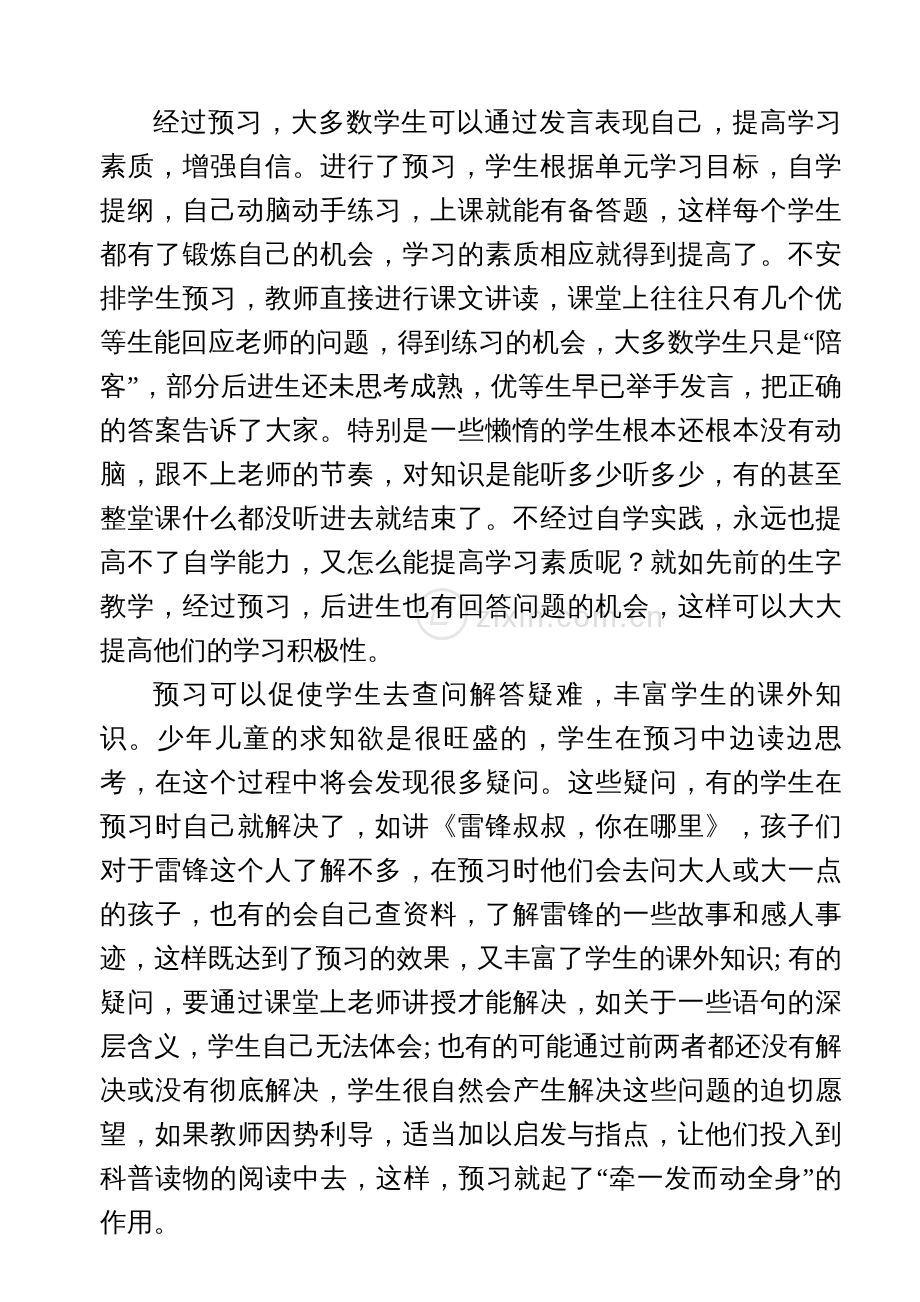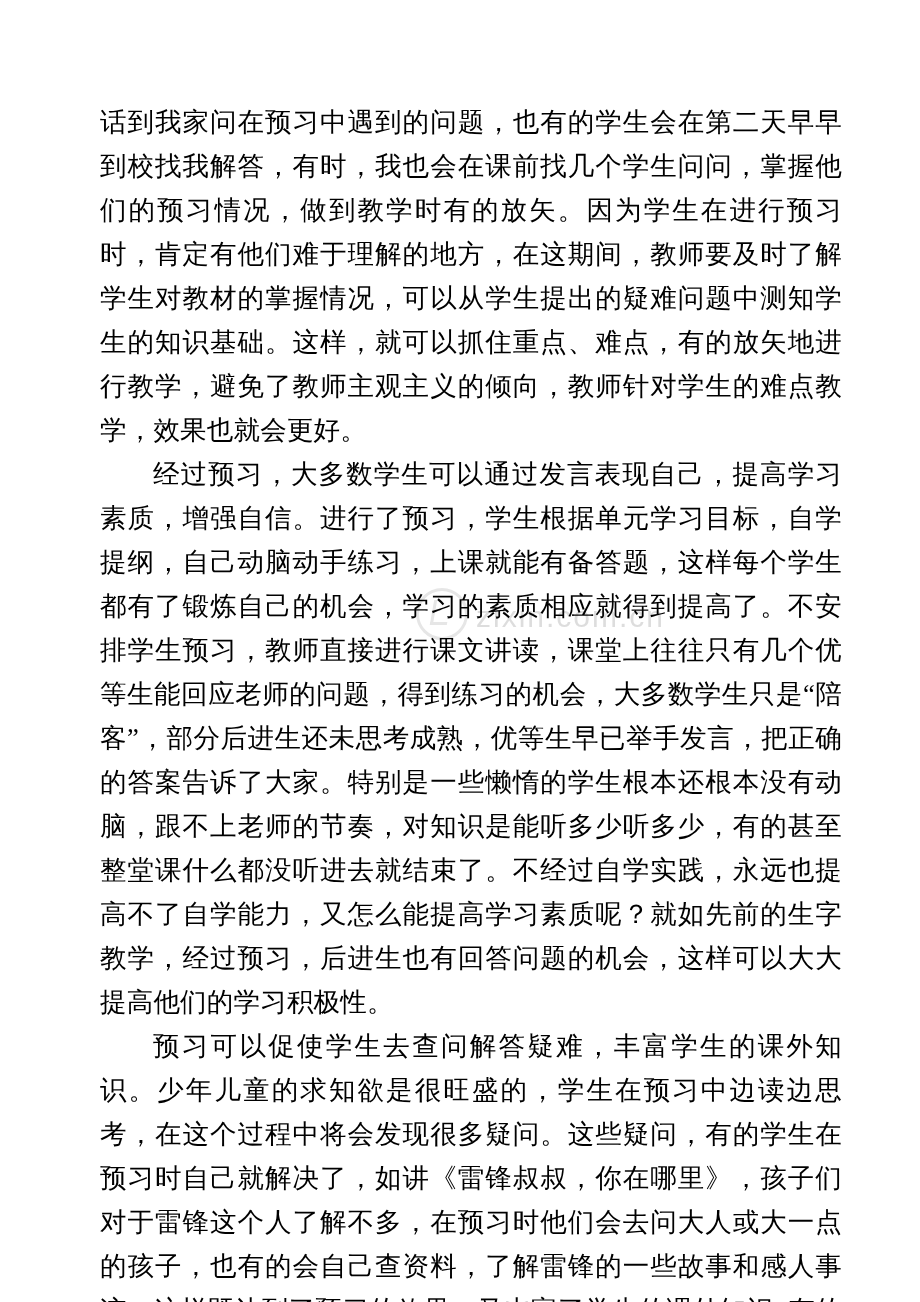--- a/index.html
+++ b/index.html
@@ -85,19 +85,18 @@
 <body>
 
 <div class="page">
 
   <div class="watermark">
     <div class="wm-mark"></div>
     <div class="wm-text">zixin.com.cn</div>
   </div>
 
   <div class="doc-body">
-    <p class="para">话到我家问在预习中遇到的问题，也有的学生会在第二天早早到校找我解答，有时，我也会在课前找几个学生问问，掌握他们的预习情况，做到教学时有的放矢。因为学生在进行预习时，肯定有他们难于理解的地方，在这期间，教师要及时了解学生对教材的掌握情况，可以从学生提出的疑难问题中测知学生的知识基础。这样，就可以抓住重点、难点，有的放矢地进行教学，避免了教师主观主义的倾向，教师针对学生的难点教学，效果也就会更好。</p>
     <p class="para indent">经过预习，大多数学生可以通过发言表现自己，提高学习素质，增强自信。进行了预习，学生根据单元学习目标，自学提纲，自己动脑动手练习，上课就能有备答题，这样每个学生都有了锻炼自己的机会，学习的素质相应就得到提高了。不安排学生预习，教师直接进行课文讲读，课堂上往往只有几个优等生能回应老师的问题，得到练习的机会，大多数学生只是“陪客”，部分后进生还未思考成熟，优等生早已举手发言，把正确的答案告诉了大家。特别是一些懒惰的学生根本还根本没有动脑，跟不上老师的节奏，对知识是能听多少听多少，有的甚至整堂课什么都没听进去就结束了。不经过自学实践，永远也提高不了自学能力，又怎么能提高学习素质呢？就如先前的生字教学，经过预习，后进生也有回答问题的机会，这样可以大大提高他们的学习积极性。</p>
     <p class="para indent">预习可以促使学生去查问解答疑难，丰富学生的课外知识。少年儿童的求知欲是很旺盛的，学生在预习中边读边思考，在这个过程中将会发现很多疑问。这些疑问，有的学生在预习时自己就解决了，如讲《雷锋叔叔，你在哪里》，孩子们对于雷锋这个人了解不多，在预习时他们会去问大人或大一点的孩子，也有的会自己查资料，了解雷锋的一些故事和感人事迹，这样既达到了预习的效果，又丰富了学生的课外知识; 有的疑问，要通过课堂上老师讲授才能解决，如关于一些语句的深层含义，学生自己无法体会; 也有的可能通过前两者都还没有解决或没有彻底解决，学生很自然会产生解决这些问题的迫切愿望，如果教师因势利导，适当加以启发与指点，让他们投入到科普读物的阅读中去，这样，预习就起了“牵一发而动全身”的作用。</p>
 
   </div>
 
 </div>
 
 </body></html>

